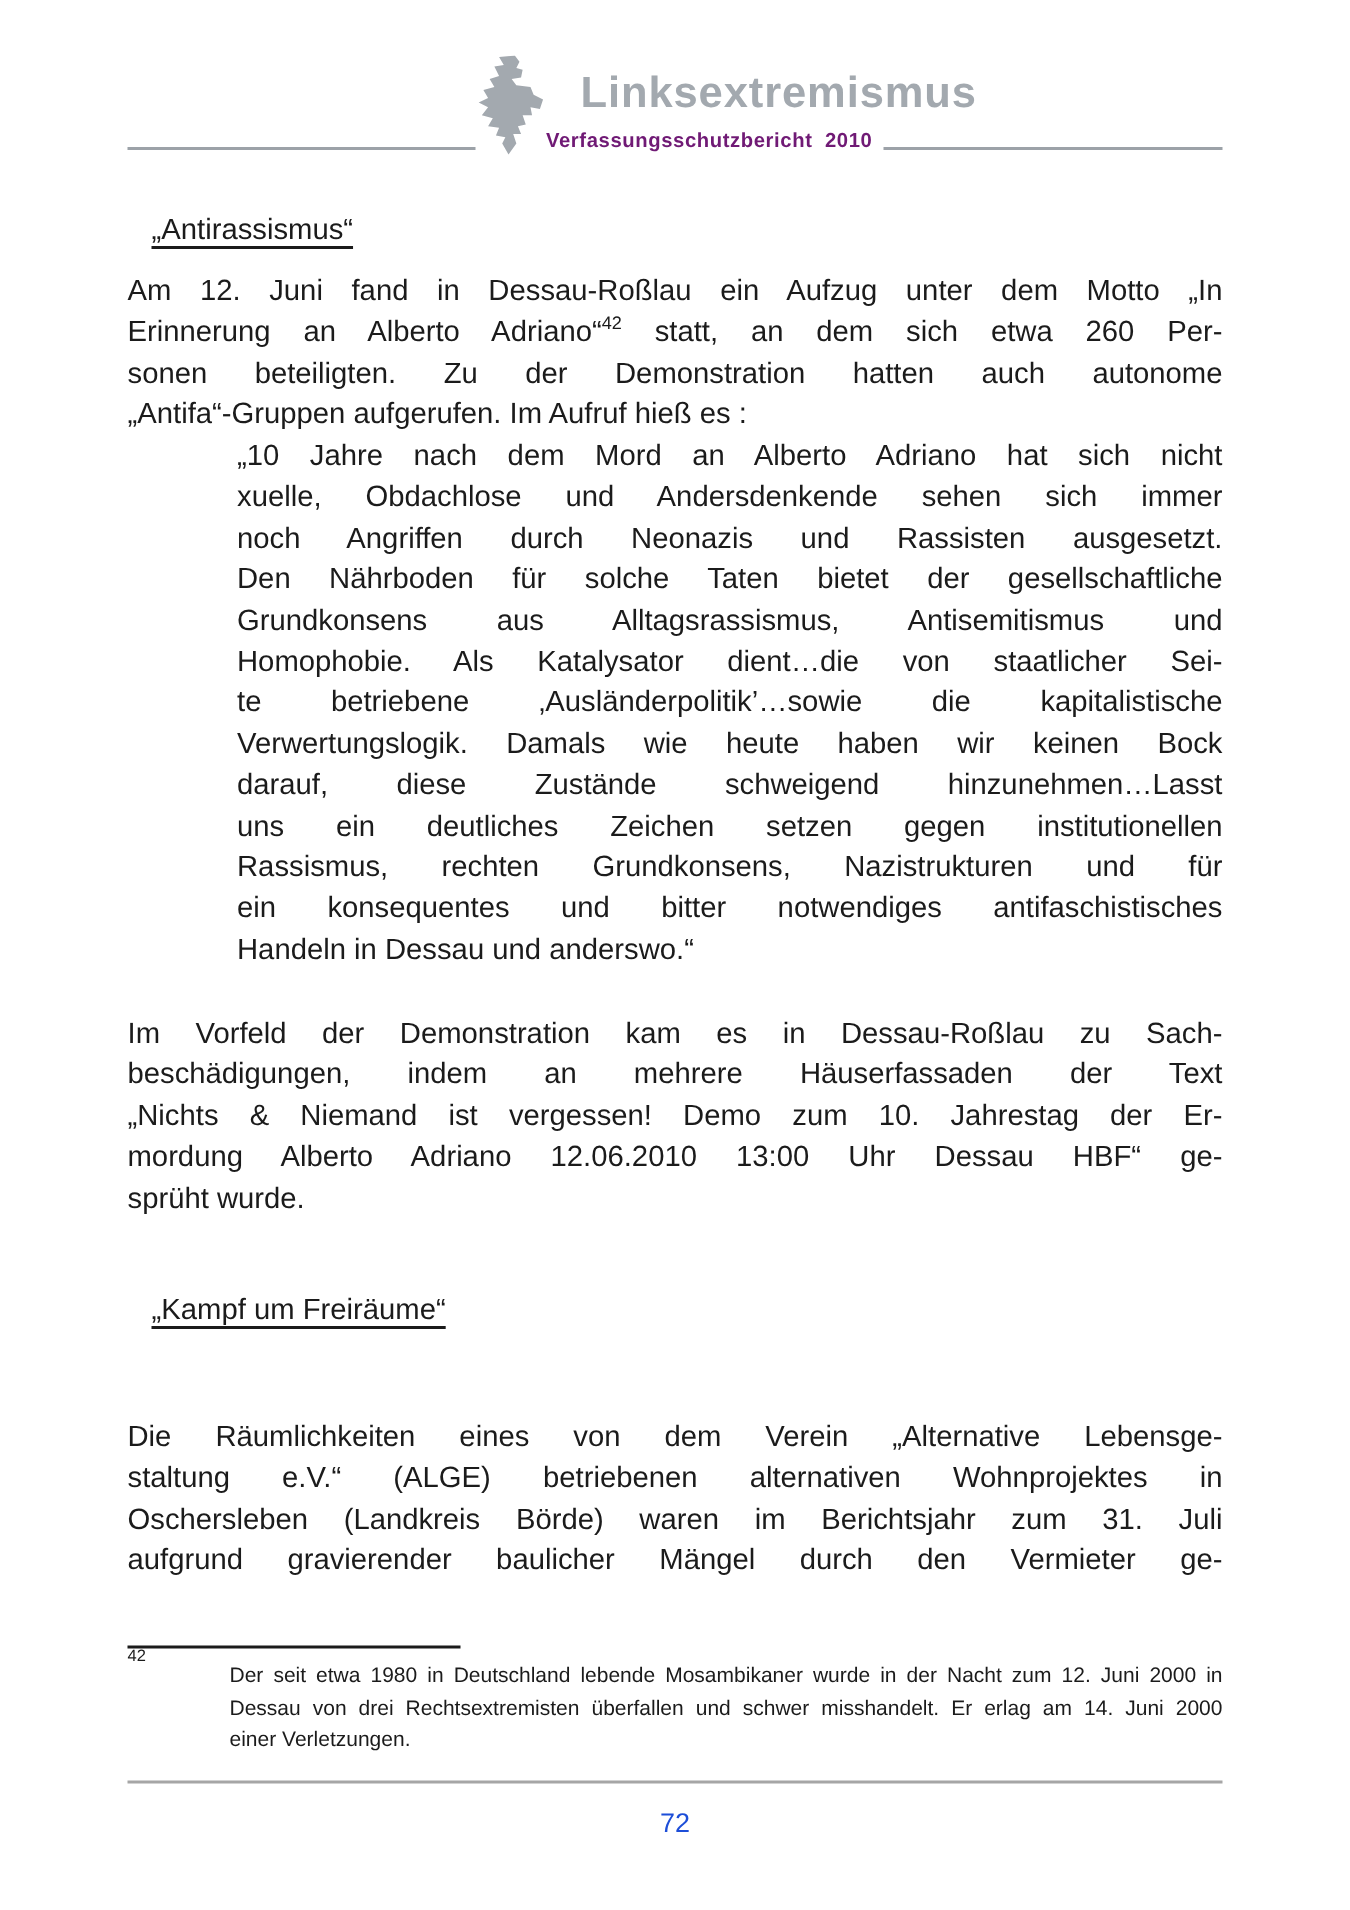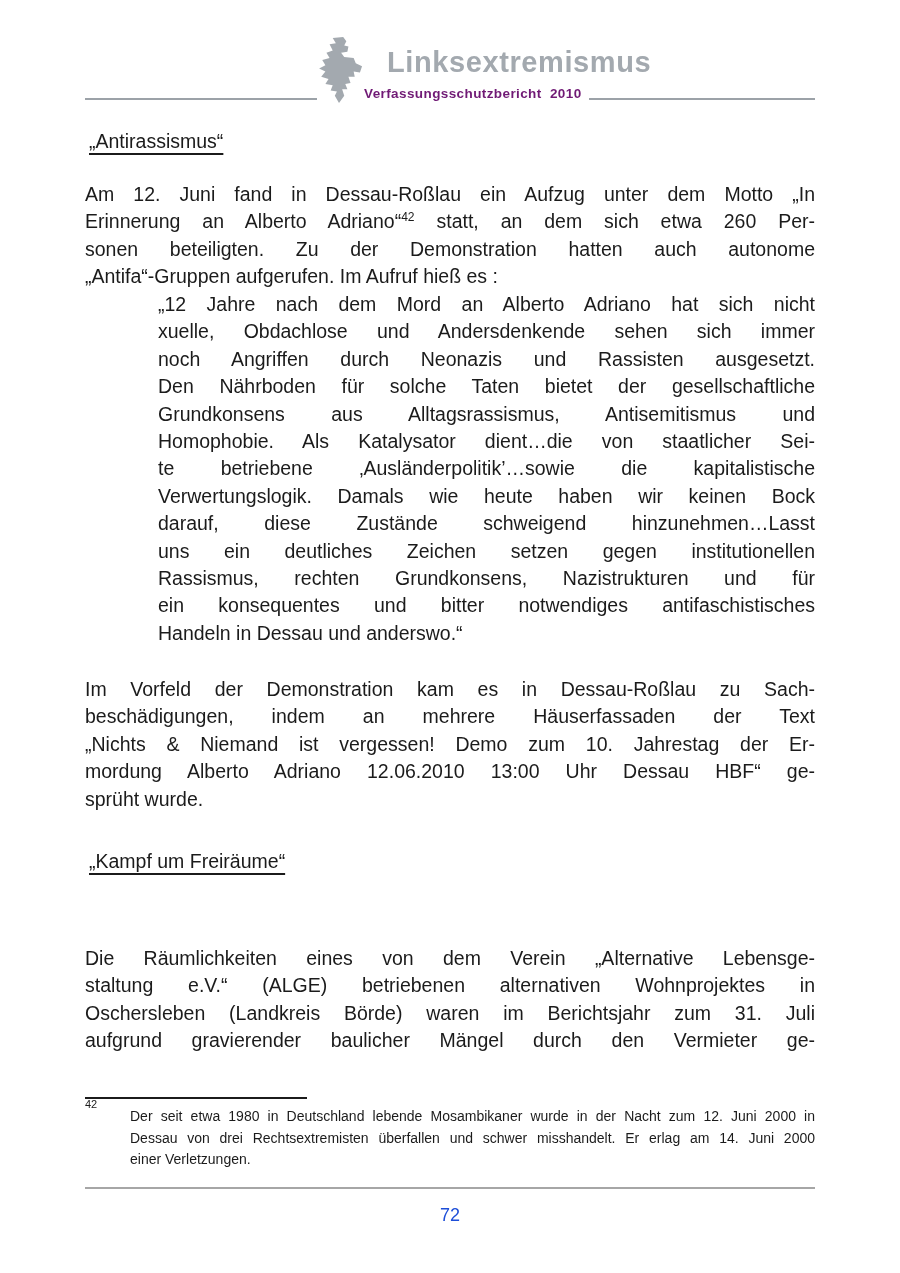--- a/index.html
+++ b/index.html
@@ -22,21 +22,21 @@
     text-align:right;
   }
   .brand-subtitle {
     position:absolute; left:364px; top:86px;
     font-size:13.5px; font-weight:bold; letter-spacing:0.4px; color:#701a75;
     white-space:pre;
   }
 
   
   .section-heading {
-    position:absolute; left:85px; margin:4px;
+    position:absolute; left:85px; margin:16px;
     font-size:19.5px; font-weight:normal; color:#1b1b1b;
     text-decoration:underline; text-decoration-thickness:1.5px; text-underline-offset:4.5px;
   }
   #heading1 { top:126px; }
   #heading2 { top:846px; }
 
   .para { position:absolute; left:85px; width:730px; font-size:19.5px; line-height:27.4px; }
   .para .line { text-align:justify; text-align-last:justify; }
   .para .line.last { text-align:left; text-align-last:auto; }
   .para.justify-all .line.last { text-align:justify; text-align-last:justify; }
@@ -45,21 +45,21 @@
   #quote-block    { top:291px; left:158px; width:657px; }
   #para-aftermath { top:676px; }
   #para-alge      { top:901px;margin-top:44px; }
 
   sup { font-size:0.62em; vertical-align:super; line-height:0; }
 
   
   .footnote-sep { position:absolute; left:85px; top:1097px; width:222px; height:2px; background:#1b1b1b; }
   .footnote { position:absolute; left:85px; top:1106px; width:730px; font-size:14px; line-height:21.5px; }
   .fn-num { position:absolute; left:0; top:-2px; font-size:11px; vertical-align:baseline; }
-  .fn-text { margin-left:45px; }
+  .fn-text { margin-left:68px; }
   .fn-text .line { text-align:justify; text-align-last:justify; }
   .fn-text .line.last { text-align:left; text-align-last:auto; }
 
   
   .footer-rule { position:absolute; left:85px; top:1187px; width:730px; height:2px; background:#a6a6a6; }
   .page-number {
     position:absolute; left:0; top:1205px; width:100%;
     text-align:center; font-size:18px; color:#1d4ed8;
   }
 </style>
@@ -82,21 +82,21 @@
     <h2 class="section-heading" id="heading1">„Antirassismus“</h2>
 
     <div class="para" id="para-intro">
         <div class="line">Am 12. Juni fand in Dessau-Roßlau ein Aufzug unter dem Motto „In</div>
         <div class="line">Erinnerung an Alberto Adriano“<sup>42</sup> statt, an dem sich etwa 260 Per-</div>
         <div class="line">sonen beteiligten. Zu der Demonstration hatten auch autonome</div>
         <div class="line last">„Antifa“-Gruppen aufgerufen. Im Aufruf hieß es :</div>
       </div>
 
     <div class="para" id="quote-block">
-        <div class="line">„12 Jahre nach dem Mord an Alberto Adriano hat sich nicht</div>
+        <div class="line">„10 Jahre nach dem Mord an Alberto Adriano hat sich nicht</div>
         <div class="line">xuelle, Obdachlose und Andersdenkende sehen sich immer</div>
         <div class="line">noch Angriffen durch Neonazis und Rassisten ausgesetzt.</div>
         <div class="line">Den Nährboden für solche Taten bietet der gesellschaftliche</div>
         <div class="line">Grundkonsens aus Alltagsrassismus, Antisemitismus und</div>
         <div class="line">Homophobie. Als Katalysator dient…die von staatlicher Sei-</div>
         <div class="line">te betriebene ‚Ausländerpolitik’…sowie die kapitalistische</div>
         <div class="line">Verwertungslogik. Damals wie heute haben wir keinen Bock</div>
         <div class="line">darauf, diese Zustände schweigend hinzunehmen…Lasst</div>
         <div class="line">uns ein deutliches Zeichen setzen gegen institutionellen</div>
         <div class="line">Rassismus, rechten Grundkonsens, Nazistrukturen und für</div>

